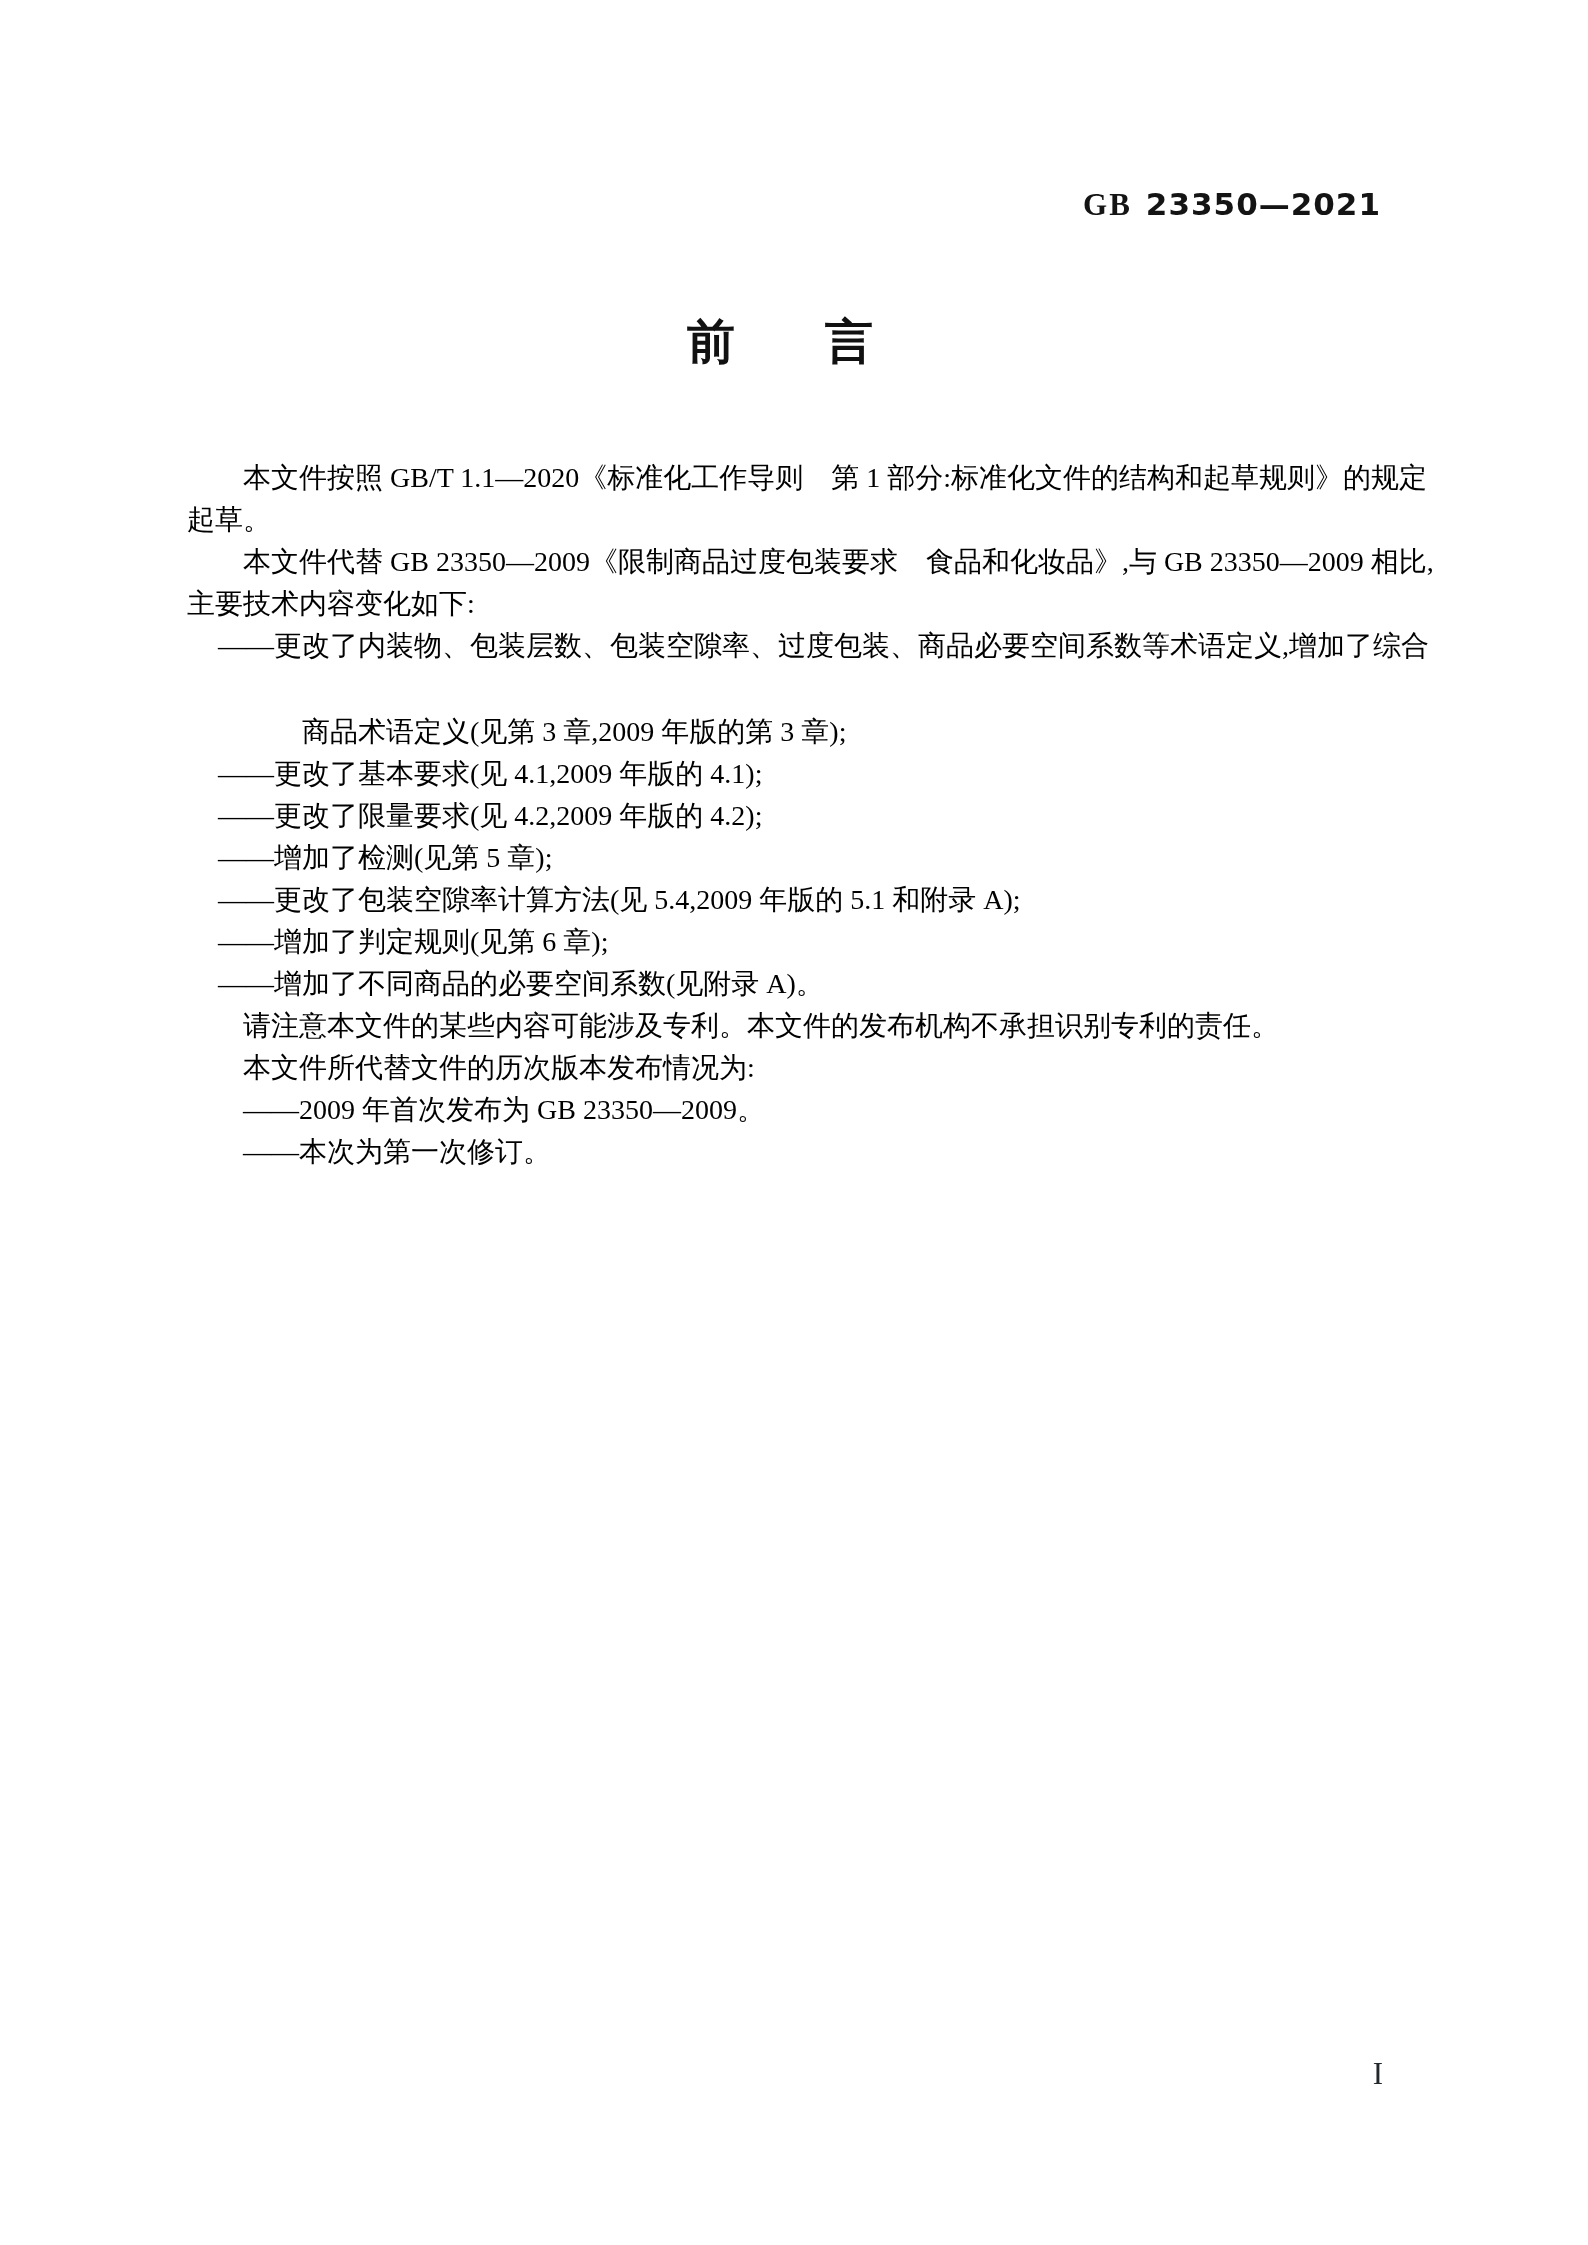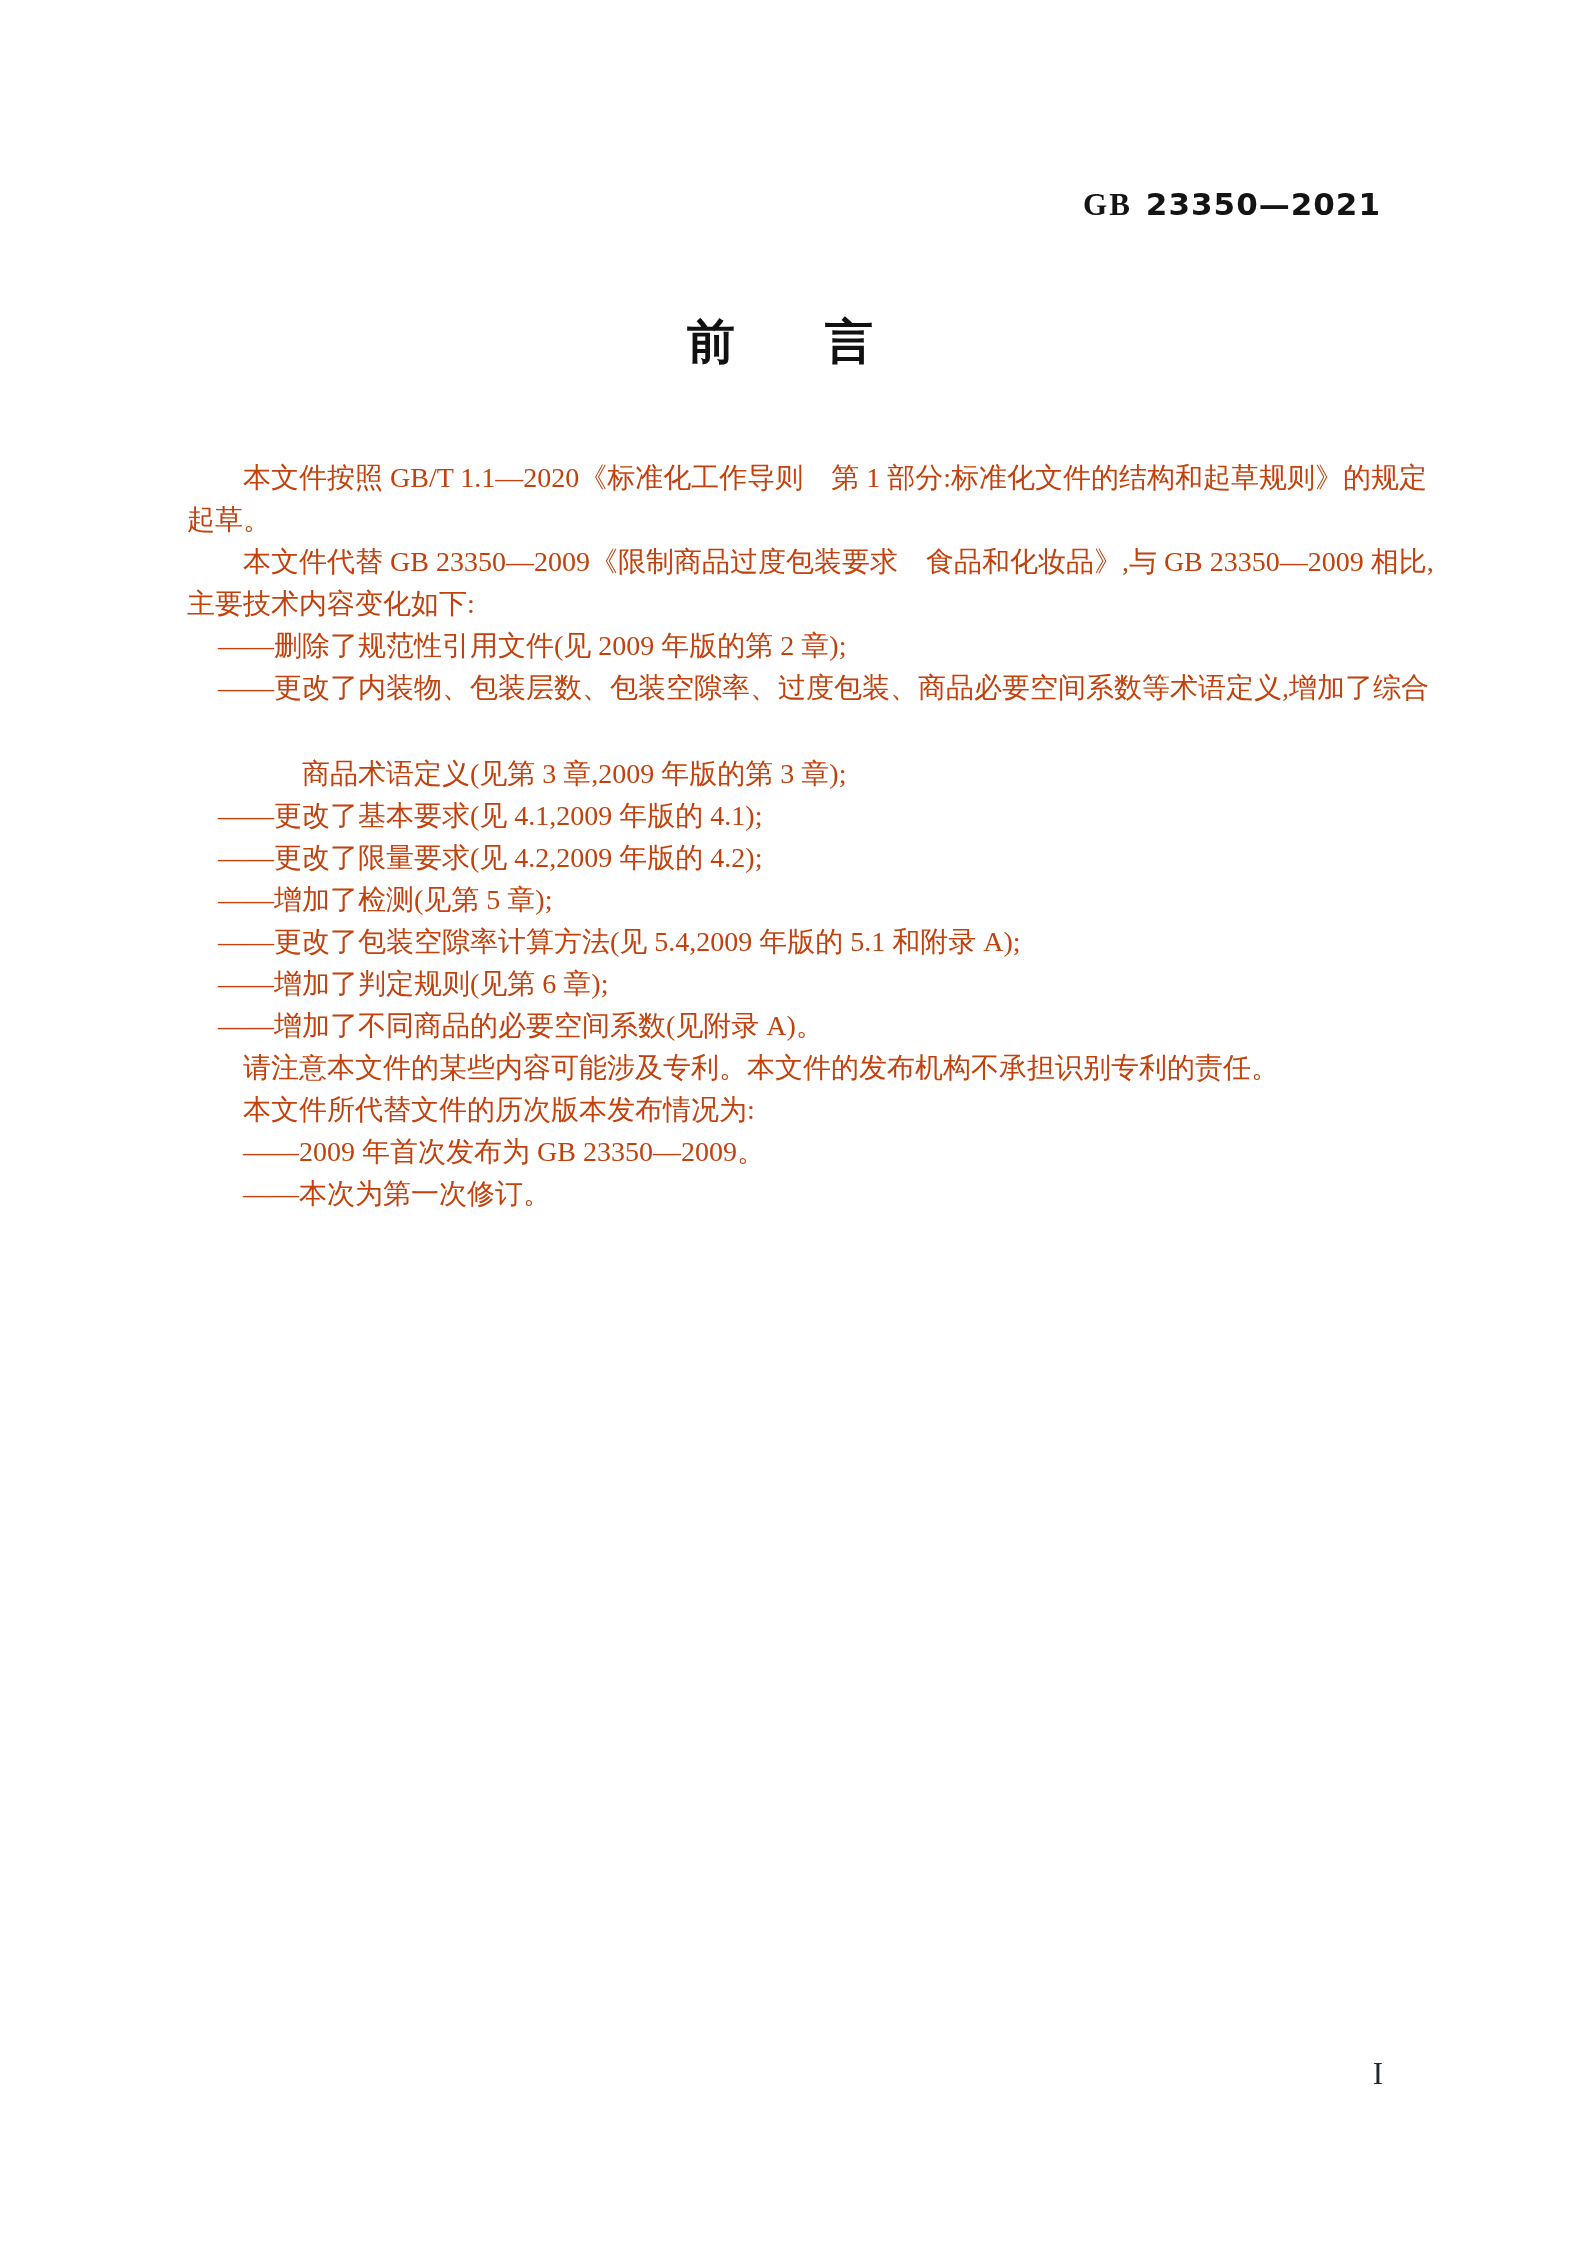--- a/index.html
+++ b/index.html
@@ -52,21 +52,21 @@
   .fw-title .tchar { display: inline-block; }
   .fw-title .tchar:first-child { margin-right: 90px; }
   
   .fw-body {
     position: absolute;
     left: 187px;
     top: 457px;
     width: 1240px;
     font-size: 28px;
     line-height: 42px;
-    color: #c2410c;
+    color: #000000;
   }
   .ln { white-space: nowrap; }
   .ind-first { padding-left: 56px; }   
   .ind-dash  { padding-left: 31px; }   
   .ind-dash2 { padding-left: 56px; }   
   .ind-cont  { padding-left: 115px; margin-top: 44px; }  
   
   .pageno {
     position: absolute;
     top: 2056px;
@@ -89,21 +89,20 @@
 
   <h1 class="fw-title">
     <span class="tchar">前</span><span class="tchar">言</span>
   </h1>
 
   <div class="fw-body">
     <div class="ln ind-first">本文件按照 GB/T 1.1—2020《标准化工作导则　第 1 部分:标准化文件的结构和起草规则》的规定</div>
     <div class="ln">起草。</div>
     <div class="ln ind-first">本文件代替 GB 23350—2009《限制商品过度包装要求　食品和化妆品》,与 GB 23350—2009 相比,</div>
     <div class="ln">主要技术内容变化如下:</div>
-    <div class="ln ind-dash">——删除了规范性引用文件(见 2009 年版的第 2 章);</div>
     <div class="ln ind-dash">——更改了内装物、包装层数、包装空隙率、过度包装、商品必要空间系数等术语定义,增加了综合</div>
     <div class="ln ind-cont">商品术语定义(见第 3 章,2009 年版的第 3 章);</div>
     <div class="ln ind-dash">——更改了基本要求(见 4.1,2009 年版的 4.1);</div>
     <div class="ln ind-dash">——更改了限量要求(见 4.2,2009 年版的 4.2);</div>
     <div class="ln ind-dash">——增加了检测(见第 5 章);</div>
     <div class="ln ind-dash">——更改了包装空隙率计算方法(见 5.4,2009 年版的 5.1 和附录 A);</div>
     <div class="ln ind-dash">——增加了判定规则(见第 6 章);</div>
     <div class="ln ind-dash">——增加了不同商品的必要空间系数(见附录 A)。</div>
     <div class="ln ind-first">请注意本文件的某些内容可能涉及专利。本文件的发布机构不承担识别专利的责任。</div>
     <div class="ln ind-first">本文件所代替文件的历次版本发布情况为:</div>

